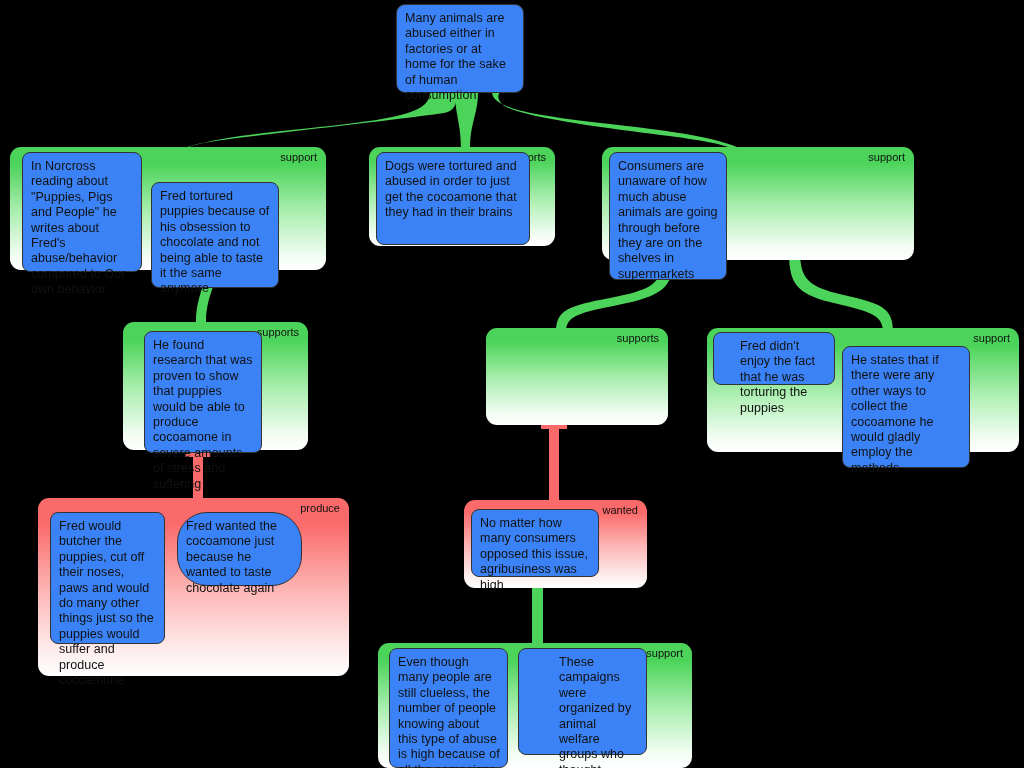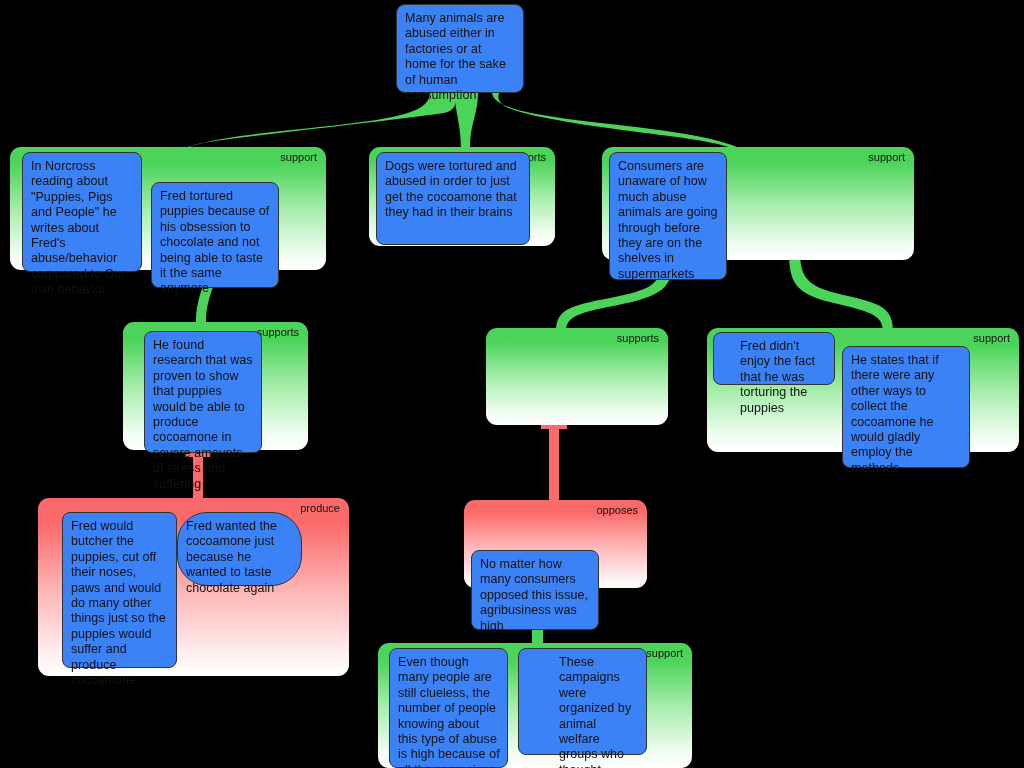--- a/index.html
+++ b/index.html
@@ -156,27 +156,27 @@
 
   <div class="group support" style="left:707px; top:328px; width:312px; height:124px;">
     <span class="group-label">support</span>
   </div>
   <div class="card" style="left:713px; top:332px; width:122px; height:53px;padding-left:26px;">Fred didn't enjoy the fact that he was torturing the puppies</div>
   <div class="card" style="left:842px; top:332px; width:128px; height:122px;margin-top:14px;">He states that if there were any other ways to collect the cocoamone he would gladly employ the methods</div>
 
   <div class="group oppose" style="left:38px; top:498px; width:311px; height:178px;">
     <span class="group-label">produce</span>
   </div>
-  <div class="card" style="left:50px; top:512px; width:115px; height:156px;margin-left:12px;">Fred would butcher the puppies, cut off their noses, paws and would do many other things just so the puppies would suffer and produce cocoamone</div>
+  <div class="card" style="left:50px; top:512px; width:115px; height:132px;">Fred would butcher the puppies, cut off their noses, paws and would do many other things just so the puppies would suffer and produce cocoamone</div>
   <div class="card" style="left:177px; top:512px; width:125px; height:74px;border-radius:30px;">Fred wanted the cocoamone just because he wanted to taste chocolate again</div>
 
   <div class="group oppose" style="left:464px; top:500px; width:183px; height:88px;">
-    <span class="group-label">opposes</span>
+    <span class="group-label">wanted</span>
   </div>
-  <div class="card" style="left:471px; top:509px; width:128px; height:80px;margin-top:41px;">No matter how many consumers opposed this issue, agribusiness was high</div>
+  <div class="card" style="left:471px; top:509px; width:128px; height:68px;">No matter how many consumers opposed this issue, agribusiness was high</div>
 
   <div class="group support" style="left:378px; top:643px; width:314px; height:125px;">
     <span class="group-label">support</span>
   </div>
   <div class="card" style="left:389px; top:648px; width:119px; height:120px;">Even though many people are still clueless, the number of people knowing about this type of abuse is high because of all the campaigns</div>
   <div class="card" style="left:518px; top:648px; width:129px; height:107px;padding-left:40px;">These campaigns were organized by animal welfare groups who thought everyone about the abuse animals endure</div>
 
 </div>
 
 </body></html>

